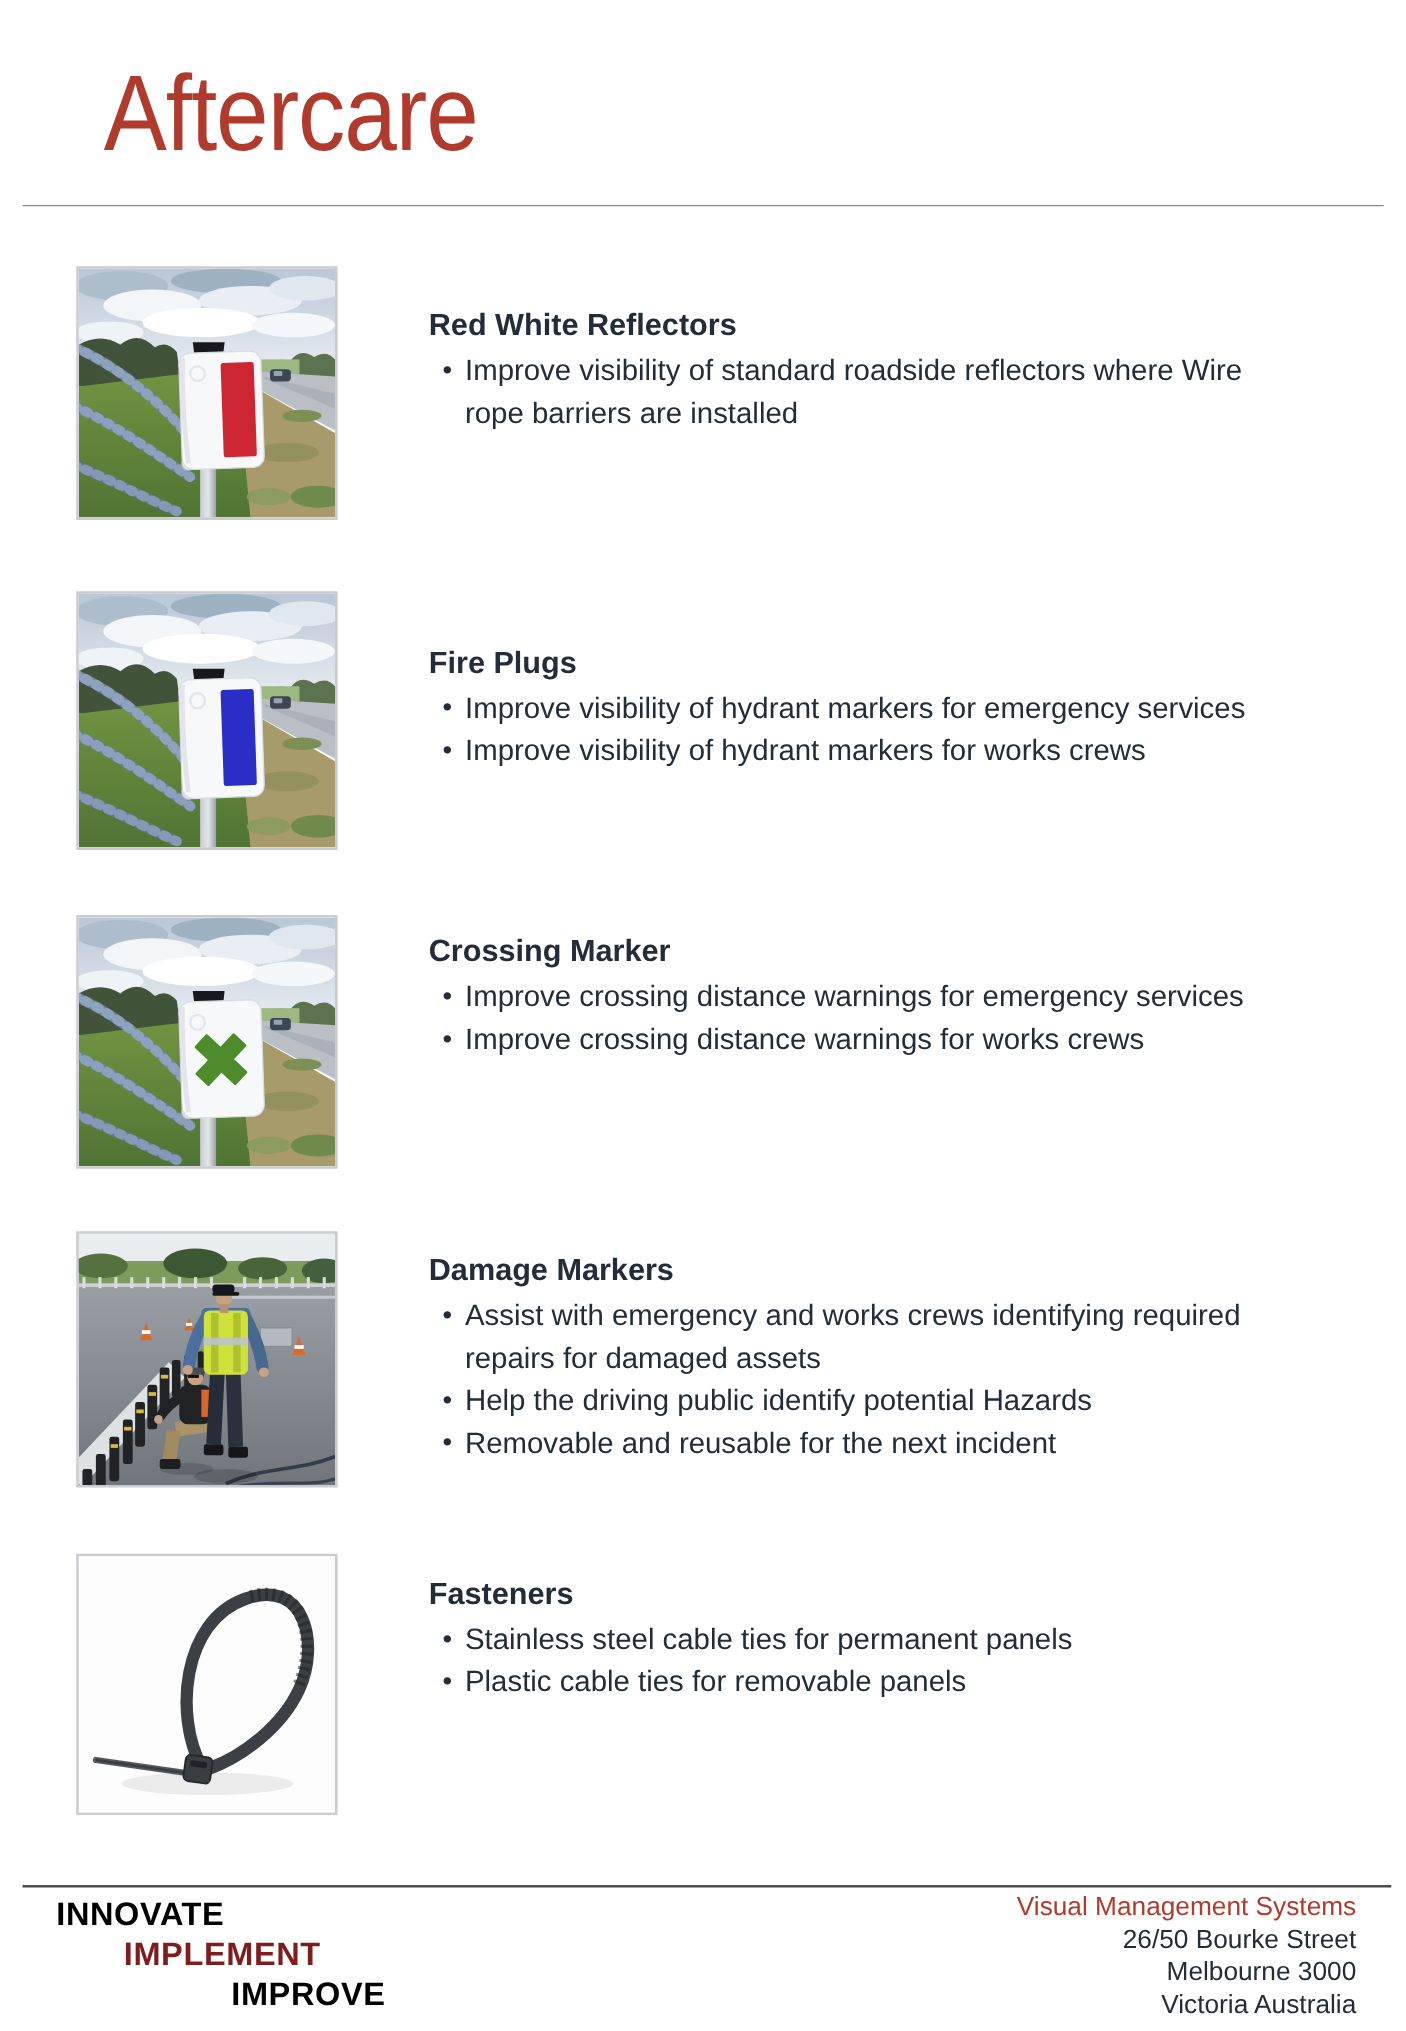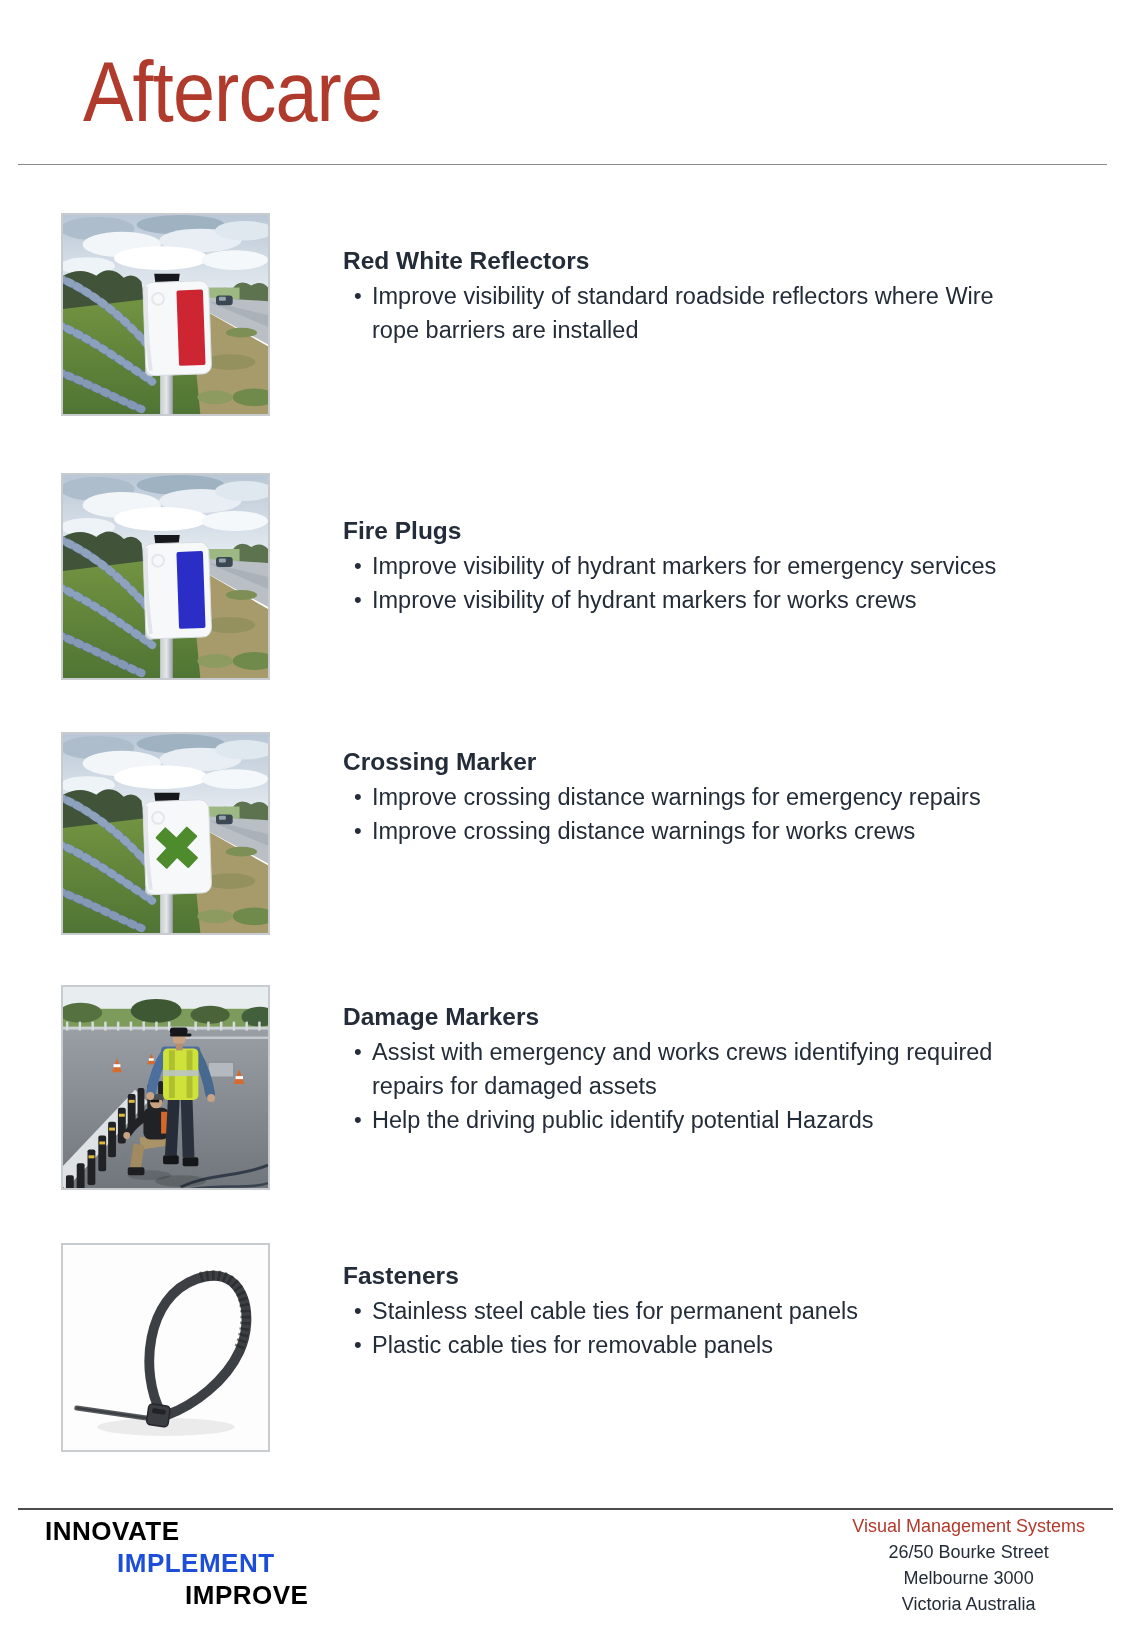--- a/index.html
+++ b/index.html
@@ -43,25 +43,25 @@
   }
   .footer-rule{
     position:absolute;left:18px;top:1508px;width:1095px;height:2px;
     background:#4d4d4d;
   }
   .tagline{
     position:absolute;left:45px;top:1515px;
     font-weight:700;font-size:26px;line-height:32px;color:#000;
     letter-spacing:.5px;
   }
-  .tagline .l2{margin-left:72px;color:#1d4ed8;}
+  .tagline .l2{margin-left:54px;color:#7f1d1d;}
   .tagline .l3{margin-left:140px;}
   .vms{
-    position:absolute;right:40px;top:1513px;text-align:center;
-    font-size:18px;line-height:26px;color:#232C38;
+    position:absolute;right:40px;top:1513px;text-align:right;
+    font-size:21px;line-height:26px;color:#232C38;
   }
   .vms .company{color:#B2392B;}
 </style>
 </head>
 <body>
 
 <svg width="0" height="0" style="position:absolute" aria-hidden="true">
   <defs>
     <linearGradient id="sky" x1="0" y1="0" x2="0" y2="1">
       <stop offset="0" stop-color="#b9c7d6"></stop>
@@ -165,21 +165,21 @@
       <g transform="rotate(45 116 116)" fill="#4e8b2c">
         <rect x="93" y="108.5" width="46" height="15" rx="1"></rect>
         <rect x="108.5" y="93" width="15" height="46" rx="1"></rect>
       </g>
     </g>
   </svg>
 </figure>
 <div class="txt" style="top:746px">
   <h2>Crossing Marker</h2>
   <ul>
-    <li>Improve crossing distance warnings for emergency repairs</li>
+    <li>Improve crossing distance warnings for emergency services</li>
     <li>Improve crossing distance warnings for works crews</li>
   </ul>
 </div>
 
 <figure class="photo" style="top:985px;height:205px">
   <svg viewBox="0 0 209 203" height="201" preserveAspectRatio="none">
     <rect width="209" height="203" fill="url(#roadg)"></rect>
     <rect width="209" height="34" fill="#e8edf0"></rect>
     <rect y="22" width="209" height="20" fill="#7d9b5b"></rect>
     <ellipse cx="18" cy="26" rx="22" ry="10" fill="#55713f"></ellipse>
@@ -271,20 +271,21 @@
       <rect x="109" y="41" width="18" height="7" rx="3" fill="#15171a"></rect>
       <rect x="109" y="47" width="22" height="3" rx="1.5" fill="#15171a"></rect>
     </g>
   </svg>
 </figure>
 <div class="txt" style="top:1001px">
   <h2>Damage Markers</h2>
   <ul>
     <li>Assist with emergency and works crews identifying required repairs for damaged assets</li>
     <li>Help the driving public identify potential Hazards</li>
+    <li>Removable and reusable for the next incident</li>
   </ul>
 </div>
 
 <figure class="photo" style="top:1243px;height:209px">
   <svg viewBox="0 0 209 205" height="205" preserveAspectRatio="none">
     <rect width="209" height="205" fill="#fdfdfd"></rect>
     <ellipse cx="105" cy="182" rx="70" ry="9" fill="#000000" opacity=".07"></ellipse>
     <path d="M14,163 L92,174" stroke="#55585c" stroke-width="5" stroke-linecap="round"></path>
     <path d="M14,163 L92,174" stroke="#3a3d41" stroke-width="2"></path>
     <path d="M100,168 C78,128 84,52 136,34 C186,17 196,72 180,106 C166,136 134,160 106,170" fill="none" stroke="#3c3f43" stroke-width="10" stroke-linecap="round"></path>

